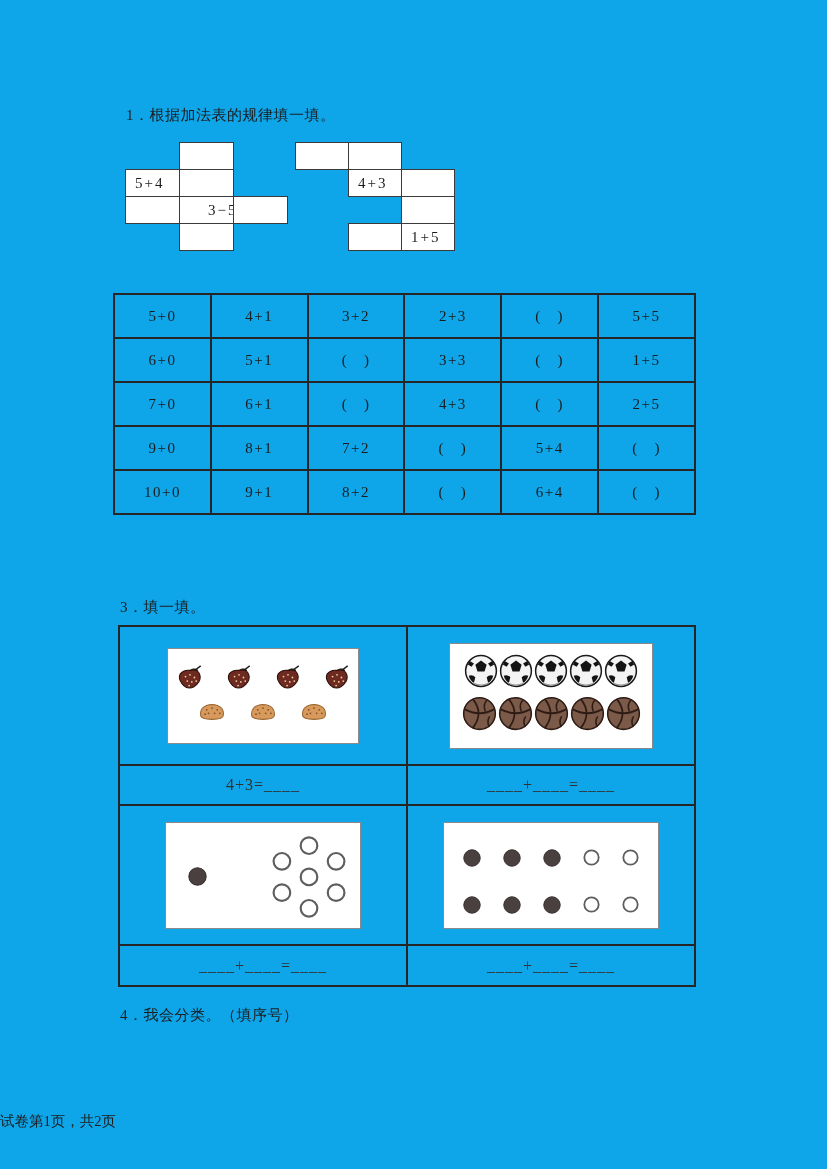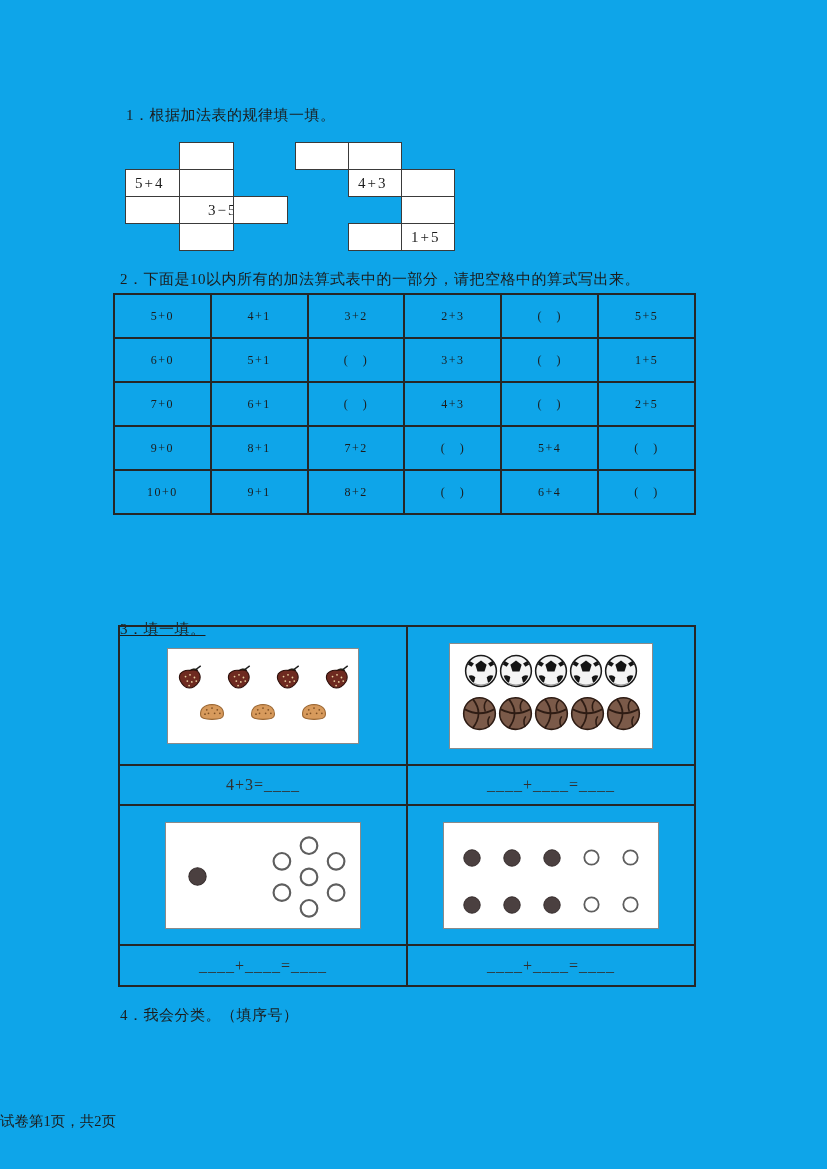--- a/index.html
+++ b/index.html
@@ -3,36 +3,36 @@
 <meta charset="utf-8">
 <style>
   html,body{margin:0;padding:0;background:#e9e9e9;}
   .page{
     position:relative;width:827px;height:1169px;margin:0 auto;background:#0ea5e9;
     font-family:"Liberation Serif","DejaVu Serif",serif;color:#1c1c1c;overflow:hidden;
   }
   .q-title{position:absolute;font-size:15px;letter-spacing:0.5px;white-space:pre;}
   #q1-title{left:126px;top:106px;}
   #q2-title{left:120px;top:270px;}
-  #q3-title{left:120px;top:620px;text-decoration:underline;}
+  #q3-title{left:120px;top:598px;}
   #q4-title{left:120px;top:1006px;}
   .footer{position:absolute;left:0;right:0;top:1112px;font-size:14.5px;}
 
   
   .g-cell{
     position:absolute;box-sizing:border-box;border:1px solid #3a3a3a;background:#fff;
     font-size:15px;letter-spacing:2px;display:flex;align-items:center;padding-left:9px;
   }
   .gl{width:55px;height:28px;}
   .gr{width:54px;height:28px;}
 
   
   .q2-table{
     position:absolute;left:113px;top:293px;width:583px;border-collapse:collapse;
-    table-layout:fixed;font-size:12px;
+    table-layout:fixed;font-size:15px;
   }
   .q2-table td{
     border:2px solid #262626;height:40px;text-align:center;vertical-align:middle;
     letter-spacing:1.5px;white-space:pre;
   }
 
   
   .q3-table{
     position:absolute;left:118px;top:625px;width:578px;border-collapse:collapse;table-layout:fixed;
   }
@@ -149,21 +149,20 @@
       <span>4+3</span>
     </div>
     <div class="g-cell gr" style="left:401px;top:169px;"></div>
     <div class="g-cell gr" style="left:401px;top:196px;"></div>
     <div class="g-cell gr" style="left:348px;top:223px;"></div>
     <div class="g-cell gr" style="left:401px;top:223px;">
       <span>1+5</span>
     </div>
   </div>
 
-  <div class="q-title" id="q2-title">2．下面是10以内所有的加法算式表中的一部分，请把空格中的算式写出来。</div>
   <table class="q2-table">
     <tbody>
         <tr>
           <td>5+0</td>
           <td>4+1</td>
           <td>3+2</td>
           <td>2+3</td>
           <td>(   )</td>
           <td>5+5</td>
         </tr>

